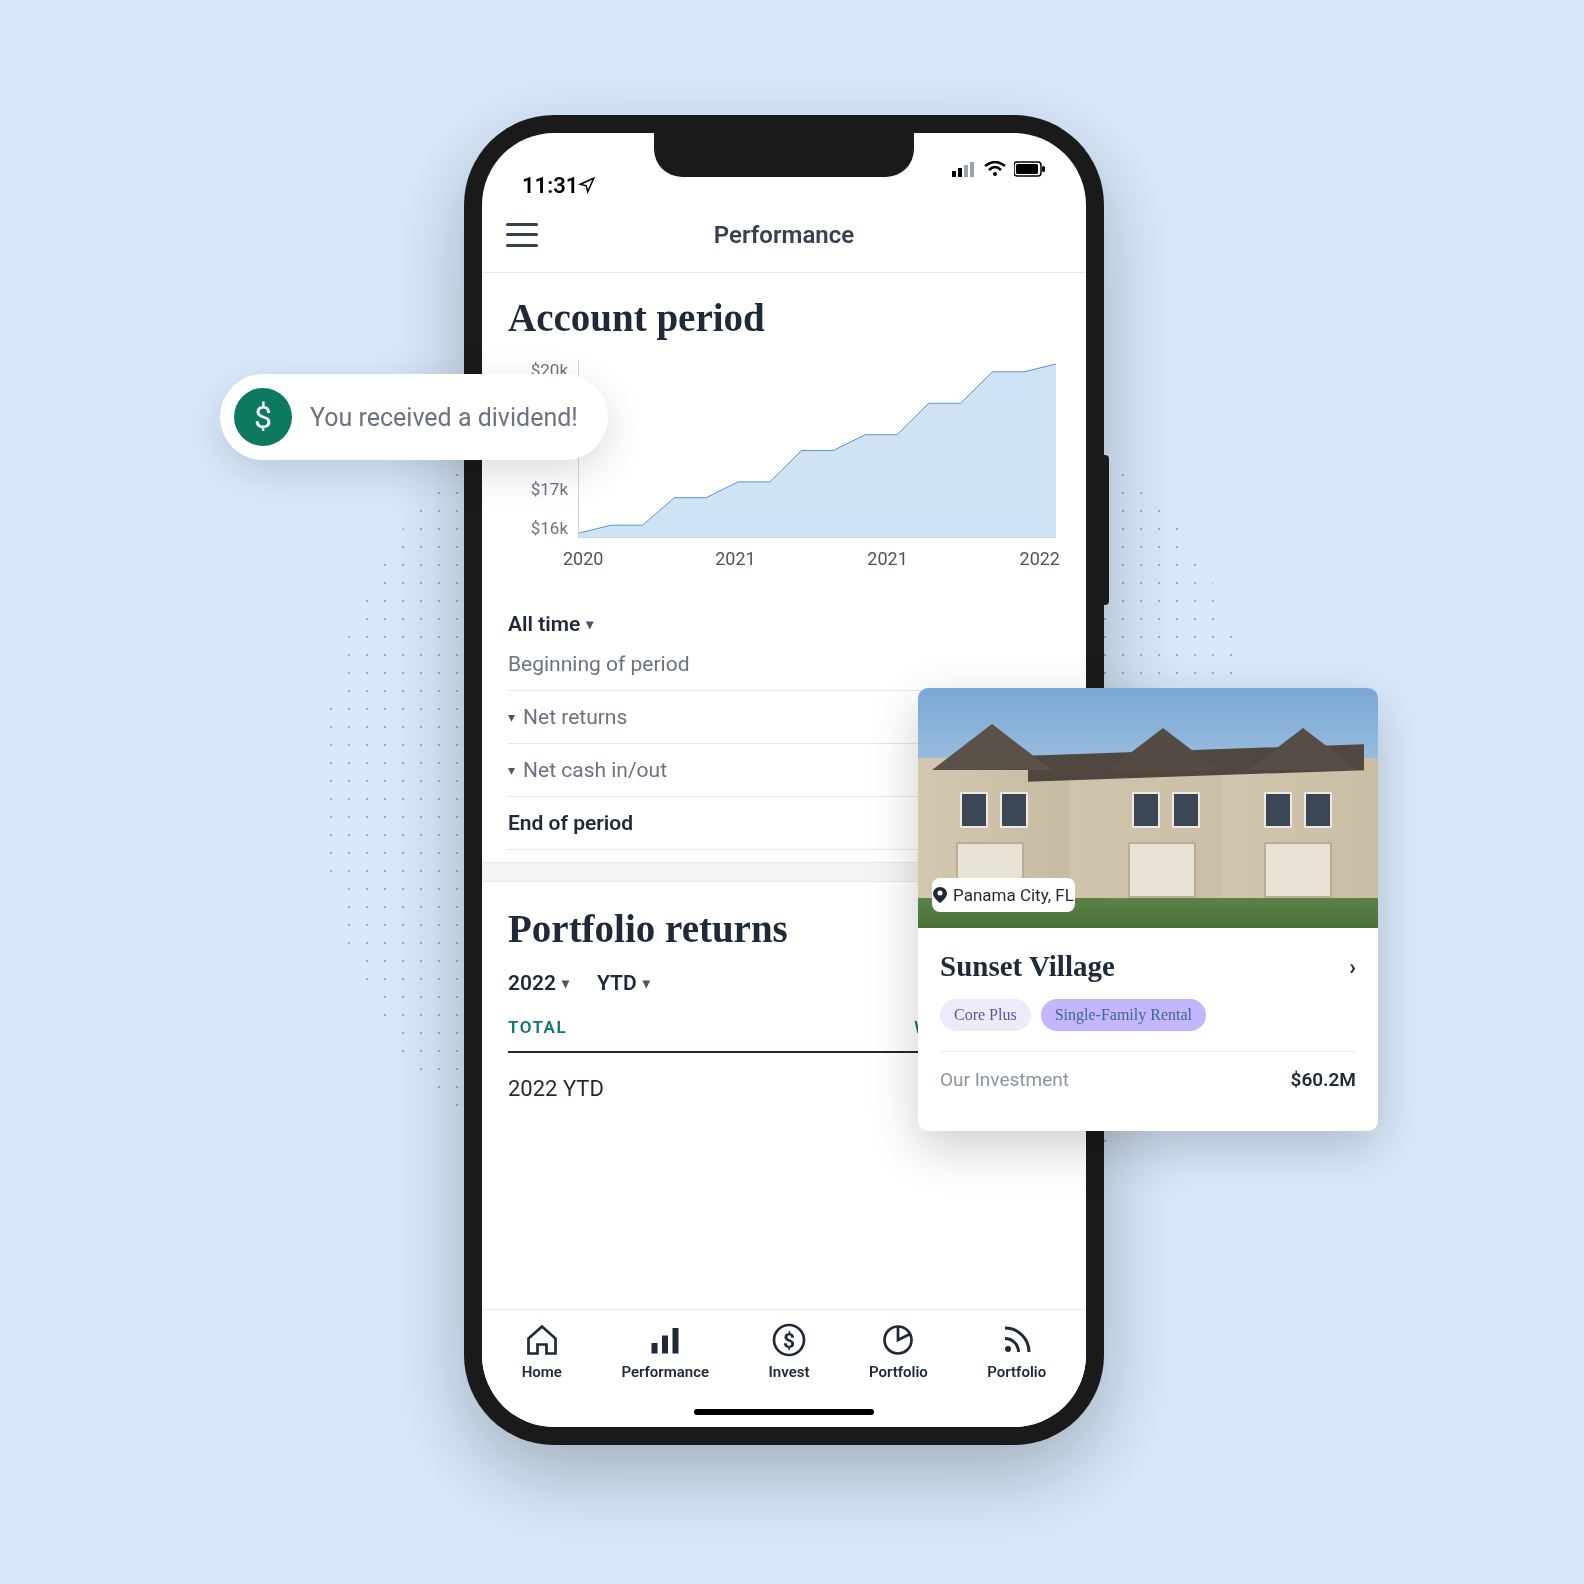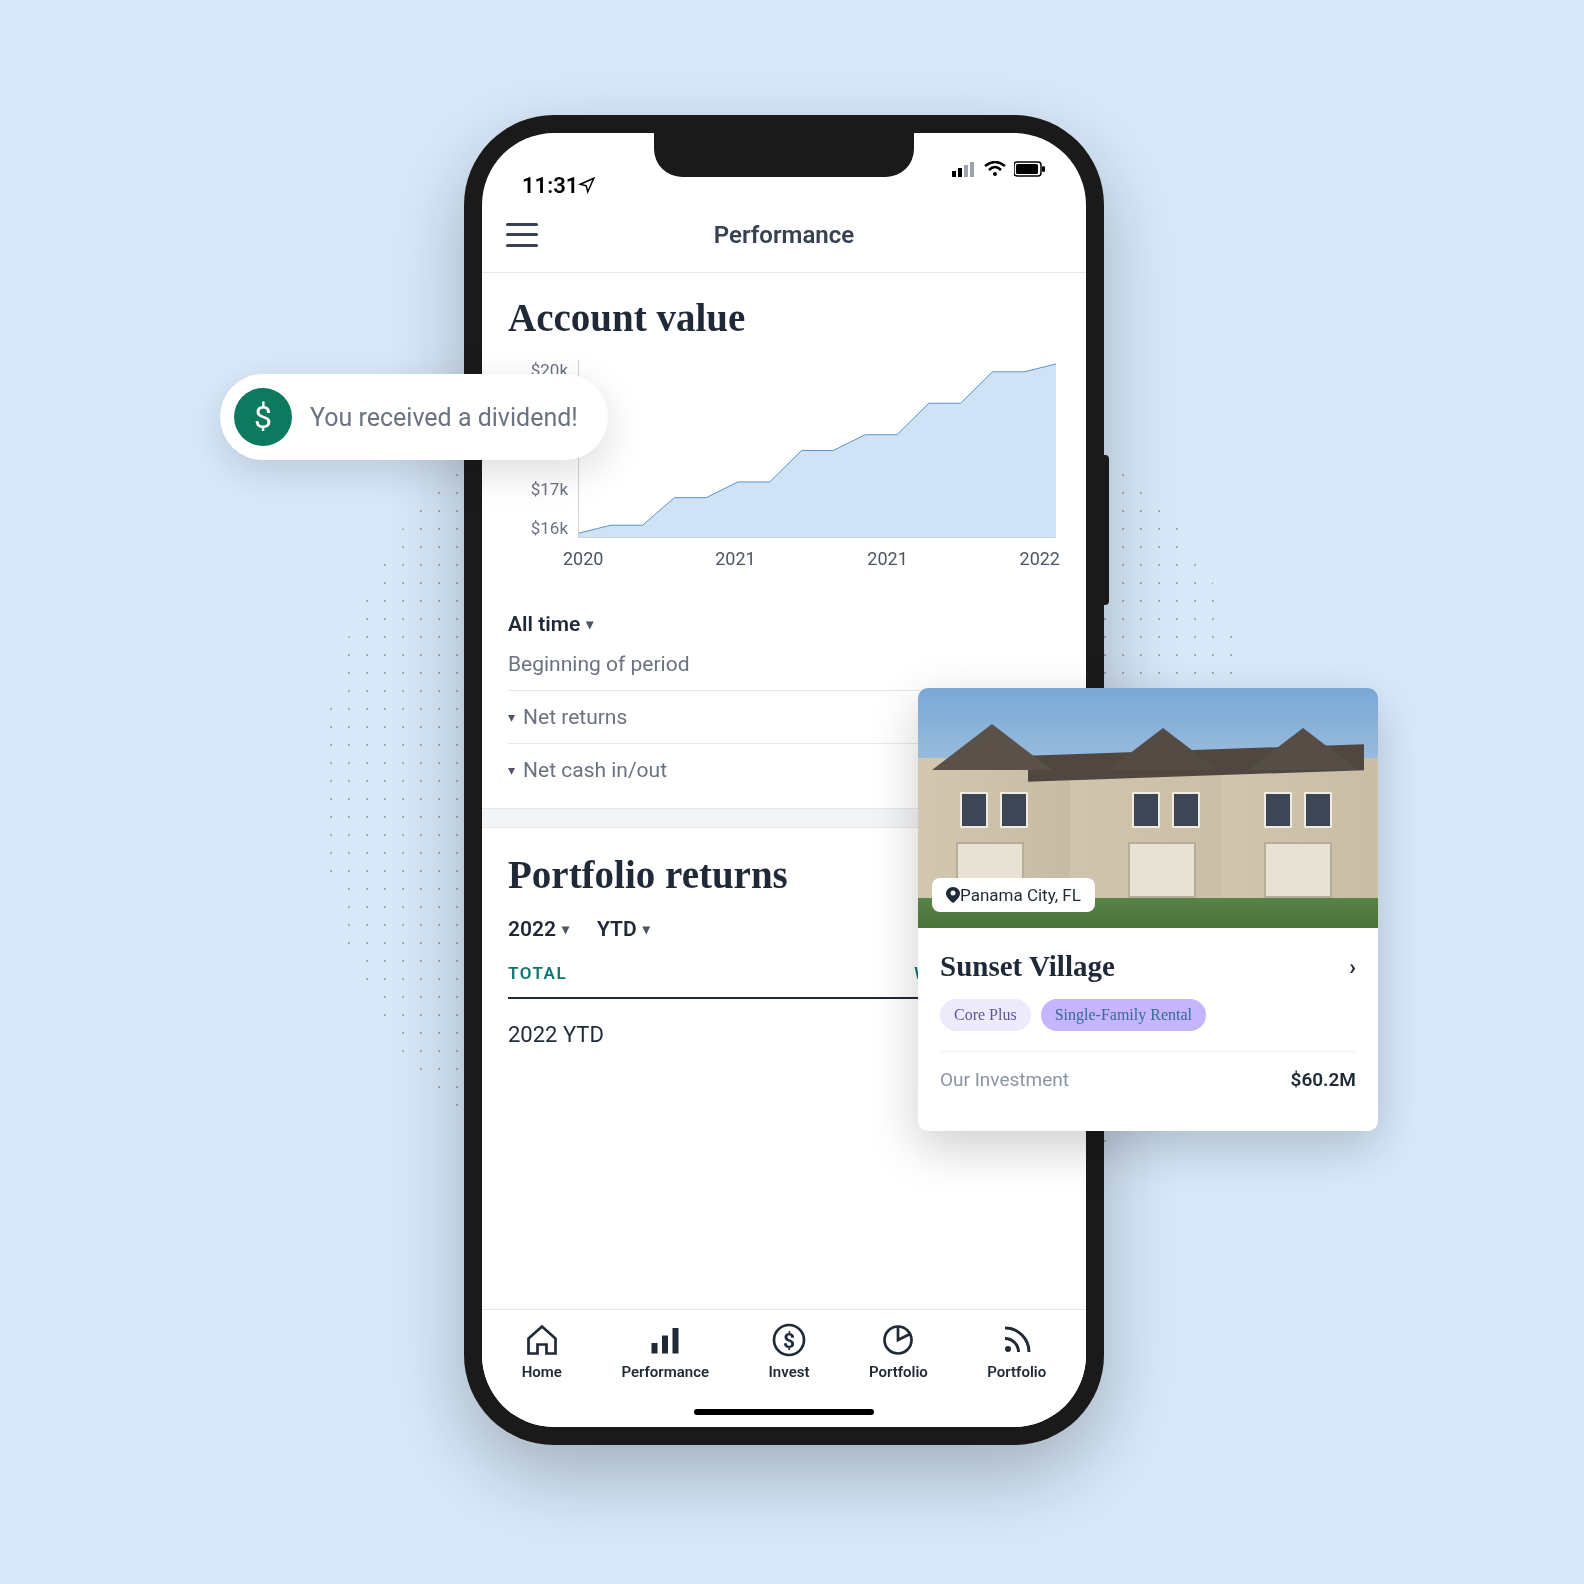--- a/index.html
+++ b/index.html
@@ -262,26 +262,27 @@
   .roof-flat { position: absolute; bottom: 152px; left: 110px; right: 14px; height: 26px; background: #4f4740; transform: skewY(-2deg); }
   .roof2 { position: absolute; bottom: 158px; left: 190px; width: 0; height: 0; border-left: 55px solid transparent; border-right: 55px solid transparent; border-bottom: 42px solid #544c44; }
   .roof3 { position: absolute; bottom: 158px; right: 20px; width: 0; height: 0; border-left: 55px solid transparent; border-right: 55px solid transparent; border-bottom: 42px solid #564e46; }
   .window { position: absolute; width: 28px; height: 36px; background: #3d4654; border: 2px solid #f0ebe0; }
   .garage { position: absolute; bottom: 30px; width: 68px; height: 56px; background: #e8e2d4; border: 2px solid #b8ad98; }
   .loc-badge {
     position: absolute;
     bottom: 16px;
     left: 14px;
     background: #fff;
-    padding: 7px 14px;
+    padding: 7px 1px;
     border-radius: 8px;
     font-size: 17px;
     color: #1f2937;
     display: flex;
     align-items: center;
+    gap: 6px;
   }
   .card-body { padding: 22px 22px 24px 22px; }
   .card-title-row { display: flex; justify-content: space-between; align-items: center; }
   .card-title { font-family: Georgia, serif; font-size: 29px; font-weight: 700; color: #1f2937; }
   .chev-right { font-size: 22px; color: #1f2937; font-weight: 700; }
   .badges { display: flex; gap: 10px; margin: 16px 0 20px 0; font-family: Liberation Serif, serif; }
   .badge { padding: 7px 14px; border-radius: 999px; font-size: 16px; font-weight: 500; }
   .badge.purple { background: #edeafb; color: #5b5895; }
   .badge.blue { background: #c4b5fd; color: #3a6a8e; }
   .card-row { display: flex; justify-content: space-between; padding: 16px 0; font-size: 19px; border-top: 1px solid #eef0f2; }
@@ -327,21 +328,21 @@
     <div class="header">
       <div class="hamburger">
         <span></span>
           <span></span>
           <span></span>
       </div>
       <div class="header-title">Performance</div>
     </div>
 
     <div class="content">
-      <div class="h1">Account value</div>
+      <div class="h1">Account period</div>
 
       <div class="chart-wrap">
         <div class="y-axis">
           <span>$16k</span>
           <span>$17k</span>
           <span>$18k</span>
           <span>$19k</span>
           <span>$20k</span>
         </div>
         <div class="plot">
@@ -364,20 +365,21 @@
       </div>
       <div class="list-row first">Beginning of period</div>
       <div class="list-row">
         <span class="chev">▾</span>
         <span>Net returns</span>
       </div>
       <div class="list-row">
         <span class="chev">▾</span>
         <span>Net cash in/out</span>
       </div>
+      <div class="list-row bold" style="border-bottom:1px solid #e5e7eb;">End of period</div>
 
       <div class="divider-thick"></div>
 
       <div class="h1">Portfolio returns</div>
       <div class="filter-row">
         <div class="filter">
             <span>2022</span>
             <span class="chev">▾</span>
           </div>
         <div class="filter">

